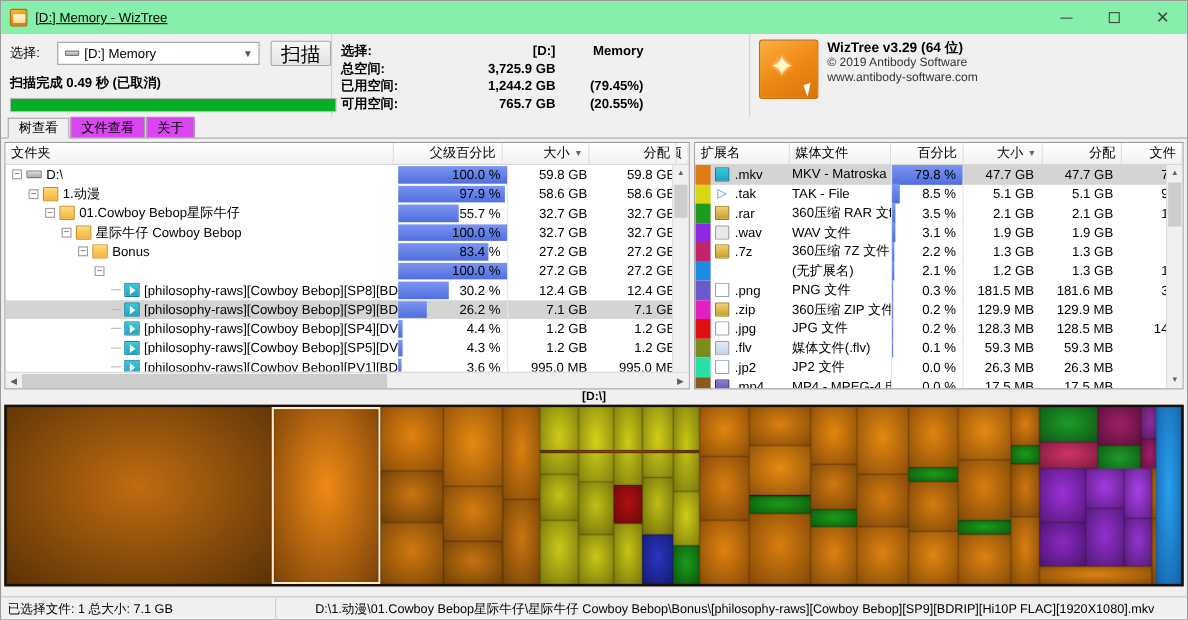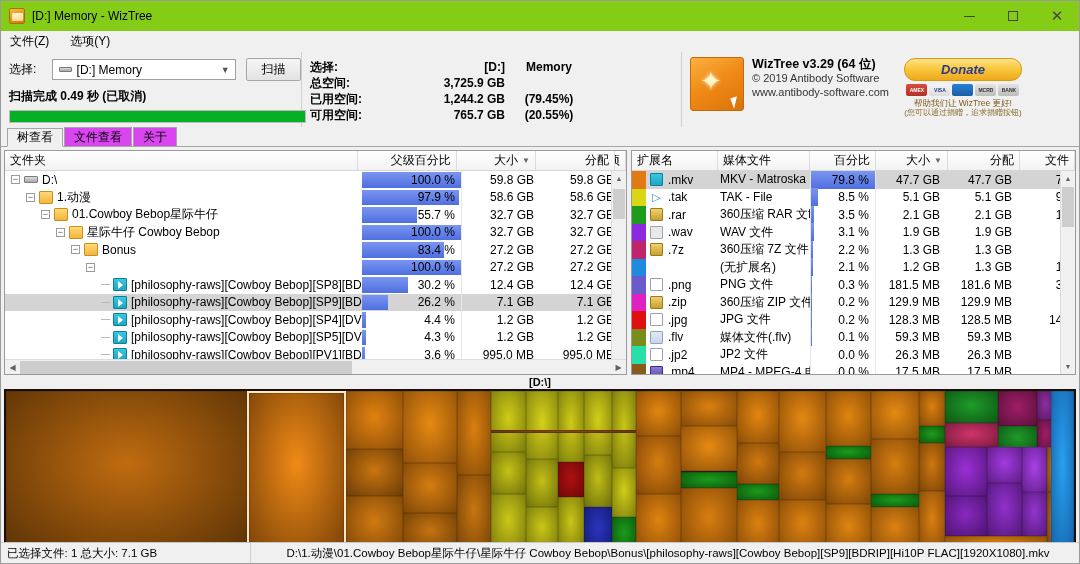--- a/index.html
+++ b/index.html
@@ -16,24 +16,25 @@
     position: relative;
     width: 1080px; height: 564px;
     background: #f0f0f0;
     border: 1px solid #9a9a9a;
     overflow: hidden;
   }
 
   
   .titlebar {
     height: 30px;
-    background: #84cc16;
+    background: #86efac;
     display: flex;
     align-items: center;
     position: relative;
+    text-decoration: underline;
   }
   .title-icon {
     width: 16px; height: 16px;
     margin-left: 8px; margin-right: 7px;
     background: linear-gradient(160deg,#f5c13a 0%, #e09419 55%, #d07b10 100%);
     border: 1px solid #b06c0c;
     border-radius: 2px;
     position: relative;
     flex: none;
   }
@@ -92,42 +93,42 @@
   .combo-arrow {
     position: absolute; right: 5px; top: 0; bottom: 0;
     display: flex; align-items: center; color:#555; font-size: 9px;
   }
   .btn-scan {
     margin-left: 10px;
     width: 57px; height: 23px;
     background: linear-gradient(180deg,#f6f6f6,#e3e3e3);
     border: 1px solid #a6a6a6; border-radius: 2px;
     display: flex; align-items: center; justify-content: center;
-    font-size: 12px;
+    font-size: 18px;
   }
   .status-line { margin-top: 7px; font-size: 12px; font-weight: bold; }
   .progress-outer {
     margin-top: 5px;
     width: 297px; height: 13px;
     background: #e6e6e6;
     border: 1px solid #bcbcbc;
   }
   .progress-inner { height: 100%; background: #06b025; }
 
   
   .tp-info {
     width: 380px;
     padding: 7px 0 0 8px;
     border-left: 1px solid #d0d0d0;
     font-size: 12px;
   }
   .info-row { display: flex; height: 16px; align-items: center; }
   .info-k { width: 80px; font-weight: bold; }
   .info-v1 { width: 115px; text-align: right; font-weight: bold; }
-  .info-v2 { width: 80px; text-align:center; padding-left: 8px; font-weight: bold; }
+  .info-v2 { width: 80px; text-align:right; padding-left: 8px; font-weight: bold; }
 
   
   .tp-brand {
     flex: 1;
     display: flex;
     align-items: flex-start;
     padding-top: 5px;
     border-left: 1px solid #d0d0d0;
   }
   .brand-logo {
@@ -346,24 +347,20 @@
         </div>
       <div class="winbtn">
           <div class="glyph-max"></div>
         </div>
       <div class="winbtn close">
           <span class="glyph-close">✕</span>
         </div>
     </div>
   </div>
 
-  <div class="menubar">
-    <div class="menuitem">文件(Z)</div>
-    <div class="menuitem">选项(Y)</div>
-  </div>
 
   <div class="toolpanel">
 
     <div class="tp-left">
       <div class="row1">
         <div class="lbl-select">选择:</div>
         <div class="combo">
           <div class="drive-glyph"></div>
           <span>[D:] Memory</span>
           <span class="combo-arrow">▼</span>
@@ -401,32 +398,20 @@
 
     <div class="tp-brand">
       <div class="brand-logo">
         <span class="star">✦</span>
         <span class="cursor"></span>
       </div>
       <div class="brand-txt">
         <div class="brand-name">WizTree v3.29 (64 位)</div>
         <div class="brand-sub">© 2019 Antibody Software</div>
         <div class="brand-sub">www.antibody-software.com</div>
-      </div>
-      <div class="donate-box">
-        <div class="donate-btn">Donate</div>
-        <div class="cards">
-          <div class="card" style="background:linear-gradient(180deg,#d94a3a,#b3302a)">AMEX</div>
-          <div class="card" style="background:linear-gradient(180deg,#f5f5f5,#dcdcdc);color:#1a3a8f">VISA</div>
-          <div class="card" style="background:linear-gradient(180deg,#2a7fd4,#1a5fa4)"></div>
-          <div class="card" style="background:linear-gradient(180deg,#e3e3e3,#bdbdbd);color:#333">MCRD</div>
-          <div class="card" style="background:linear-gradient(180deg,#e3e3e3,#bdbdbd);color:#333">BANK</div>
-        </div>
-        <div class="donate-note">帮助我们让 WizTree 更好!</div>
-        <div class="donate-note2">(您可以通过捐赠，追求捐赠按钮)</div>
       </div>
     </div>
   </div>
 
   <div class="tabs">
     <div class="tab active">树查看</div>
     <div class="tab">文件查看</div>
     <div class="tab">关于</div>
   </div>
 

